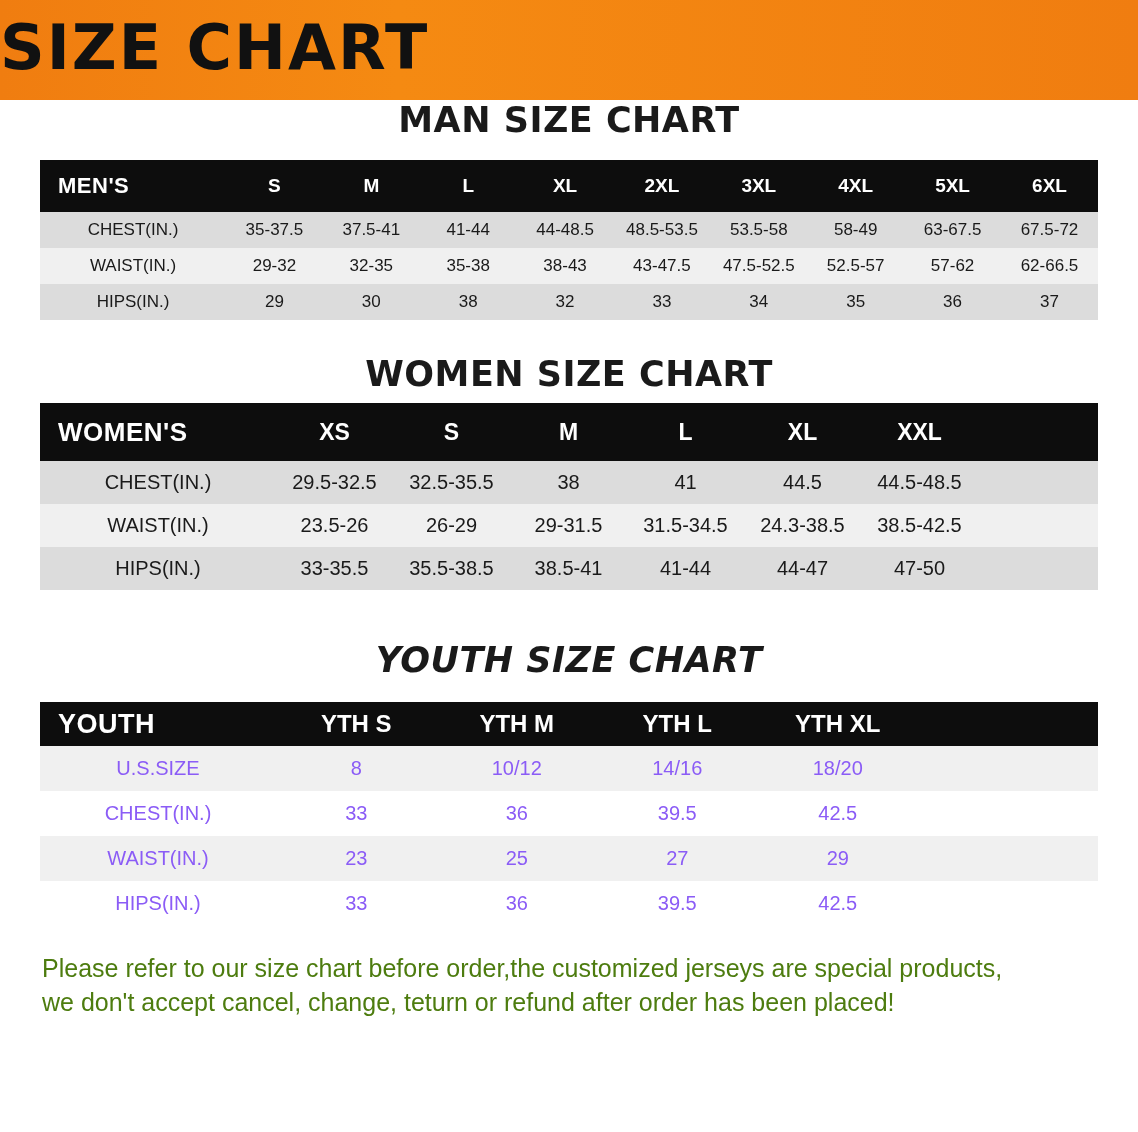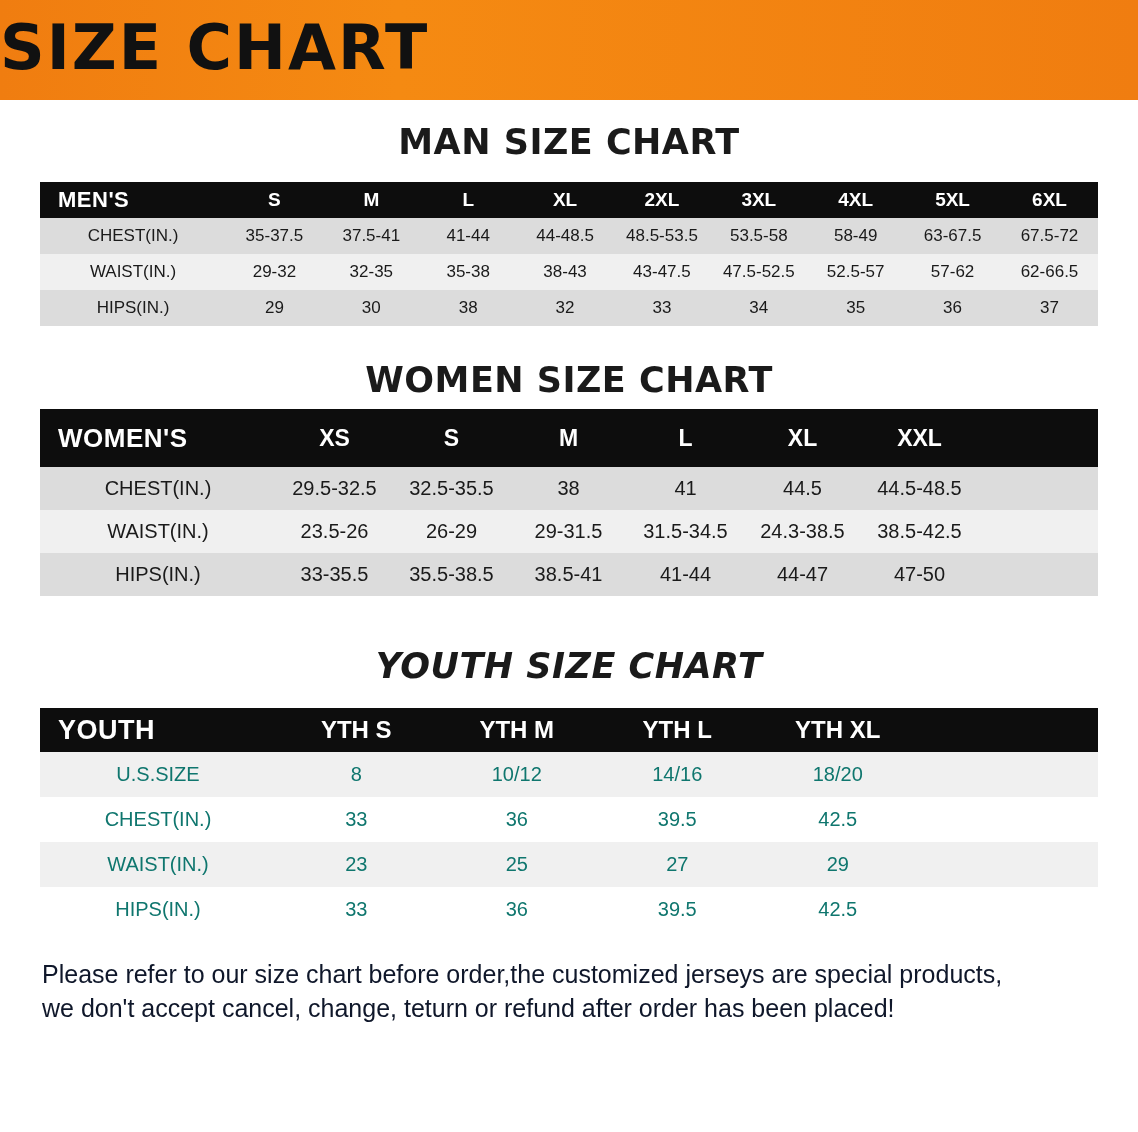--- a/index.html
+++ b/index.html
@@ -39,21 +39,21 @@
 
   
   .section-title {
     text-align: center;
     font-family: "DejaVu Sans", sans-serif;
     font-weight: bold;
     font-size: 35px;
     color: #1a1a1a;
     letter-spacing: 0.5px;
   }
-  .t-man   { margin-top: 22px; margin-bottom: 20px; }
+  .t-man   { margin-bottom: 20px; }
   .t-women { margin-top: 34px; margin-bottom: 9px; }
   .t-youth { margin-top: 50px; margin-bottom: 22px; font-style: italic; }
 
   
   .tbl-wrap {
     padding: 0 40px;
   }
   table.size {
     width: 1058px;
     border-collapse: collapse;
@@ -79,39 +79,39 @@
   .row-label {
     text-align: center;
     color: #1a1a1a;
     font-family: "Liberation Sans", sans-serif;
   }
   .band-dark  { background: #dcdcdc; }
   .band-light { background: #f0f0f0; }
   .band-white { background: #ffffff; }
 
   
-  #men-table thead th { height: 36px; font-size: 19px; }
+  #men-table thead th { height: 52px; font-size: 19px; }
   #men-table thead th.head-label { font-size: 22px; }
   #men-table tbody td { height: 36px; font-size: 17px; color: #1a1a1a; }
   #men-table tbody td.row-label { font-size: 17px; }
 
   
   #women-table thead th { height: 58px; font-size: 23px; margin-top: 32px; }
   #women-table thead th.head-label { font-size: 26px; }
   #women-table tbody td { height: 43px; font-size: 20px; color: #1a1a1a; }
 
   
   #youth-table thead th { height: 44px; font-size: 24px; }
   #youth-table thead th.head-label { font-size: 27px; }
-  #youth-table tbody td { height: 45px; font-size: 20px; color: #0f766e; }
+  #youth-table tbody td { height: 45px; font-size: 20px; color: #8b5cf6; }
 
   
   .note {
     margin: 26px 42px 0 42px;
-    color: #0f172a;
+    color: #4d7c0f;
     font-family: "Liberation Sans", sans-serif;
     font-size: 25px;
     line-height: 1.35;
     text-align: left;
   }
 </style>
 </head>
 <body>
 
 <div class="page">

